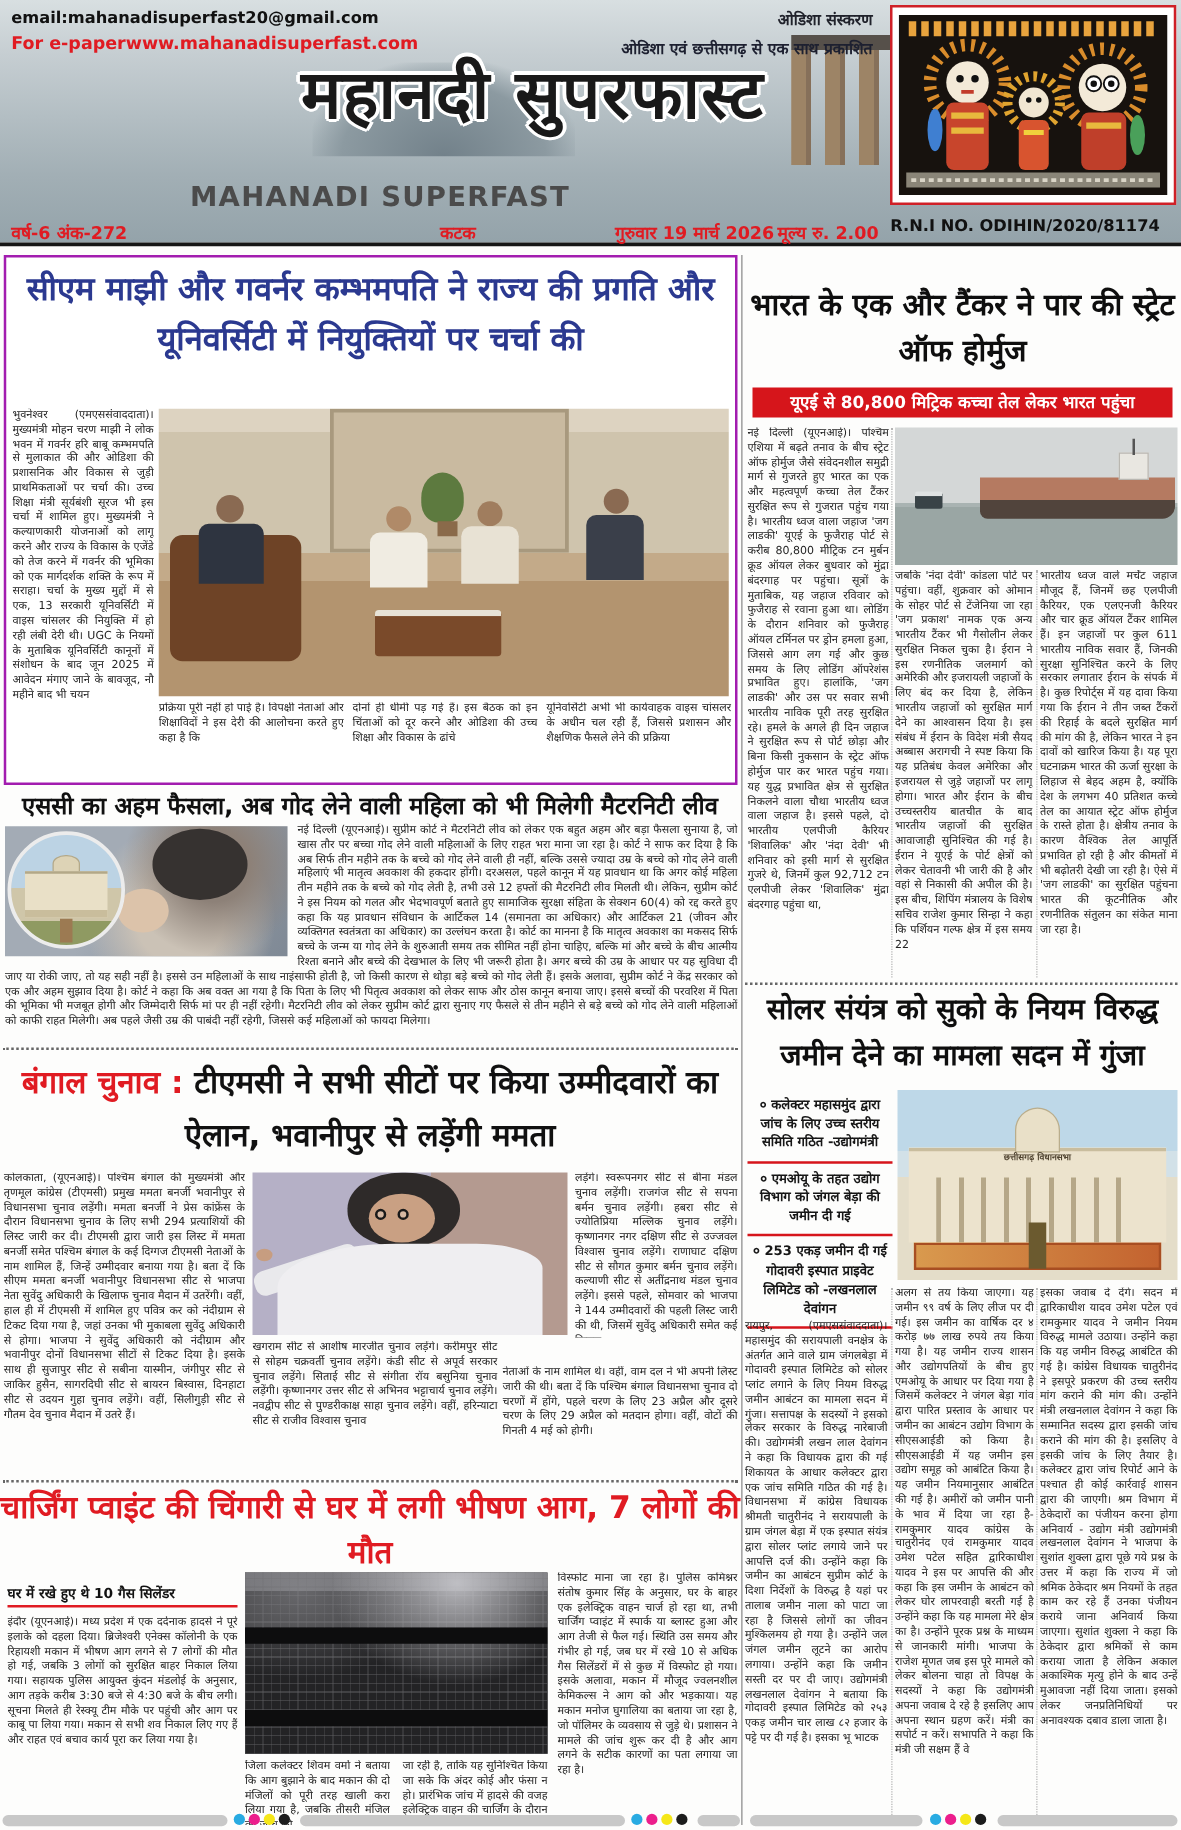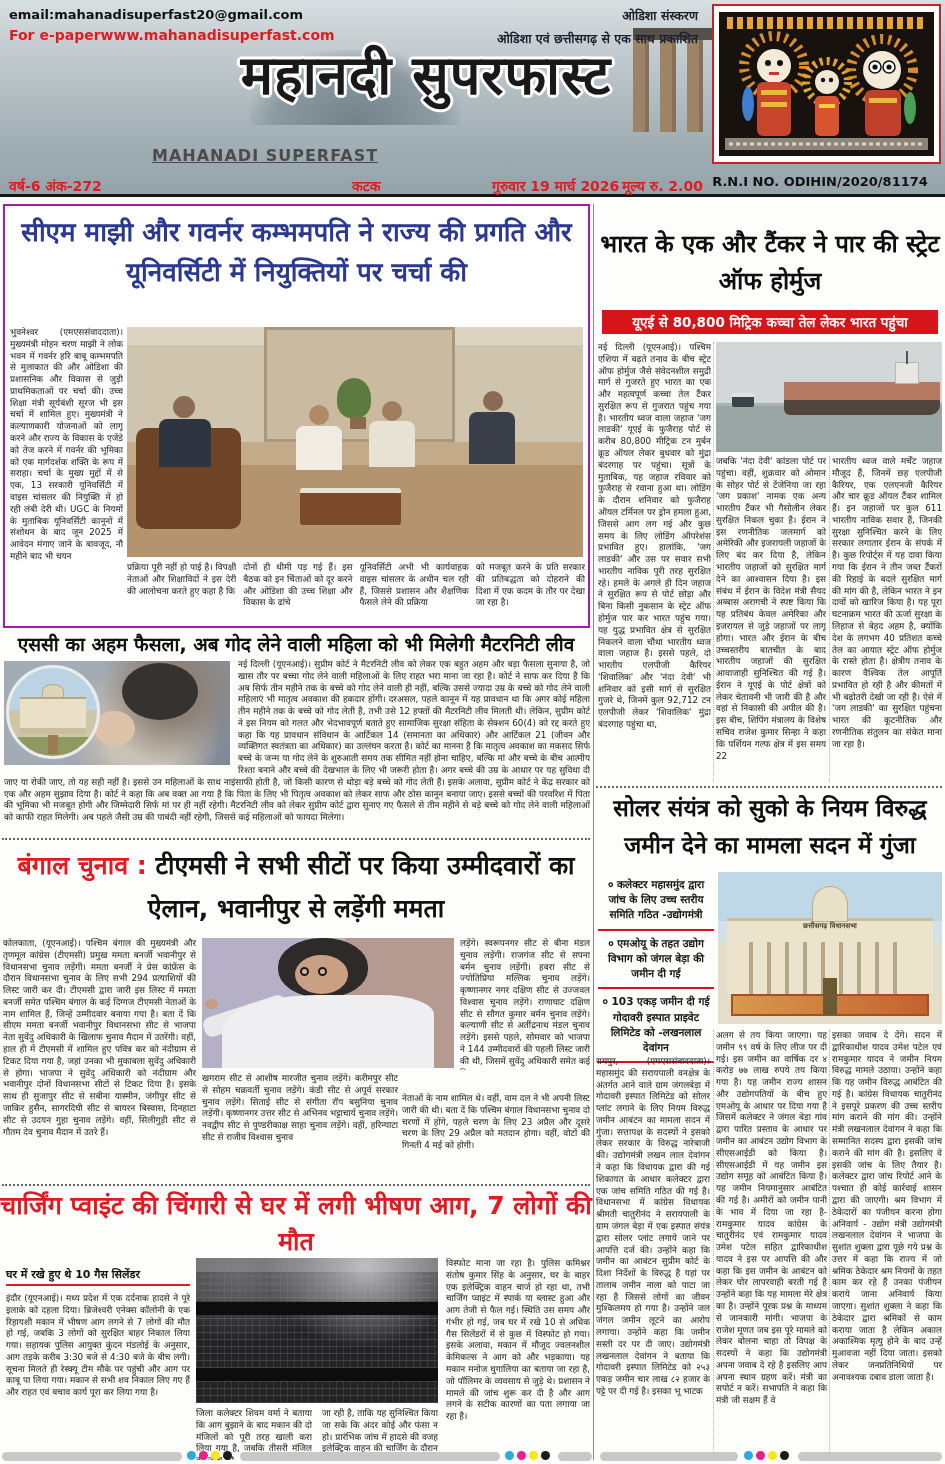--- a/index.html
+++ b/index.html
@@ -16,21 +16,21 @@
   .bridge-deck{position:absolute;left:633px;top:28px;width:82px;height:12px;background:#56504a;}
   .bridge-piers{position:absolute;left:633px;top:40px;width:82px;height:92px;
     background:repeating-linear-gradient(90deg,#9d8466 0 12px,#86705a 12px 16px,rgba(0,0,0,0) 16px 27px);}
   .hdr-email{position:absolute;left:9px;top:7px;font-size:13px;font-weight:bold;color:#111;}
   .hdr-epaper{position:absolute;left:9px;top:27px;font-size:14px;font-weight:bold;color:#e01b22;}
   .hdr-edition{position:absolute;left:610px;top:7px;width:88px;text-align:right;font-size:12.5px;font-weight:bold;color:#20222b;}
   .hdr-publine{position:absolute;left:440px;top:30px;width:258px;text-align:right;font-size:12.5px;font-weight:bold;color:#1d2030;}
   .masthead{position:absolute;left:140px;top:36px;width:572px;text-align:center;
     font-size:54px;font-weight:800;color:#191919;letter-spacing:1px;
     text-shadow:-2px -2px 0 #fff,2px -2px 0 #fff,-2px 2px 0 #fff,2px 2px 0 #fff,0 -3px 0 #fff,0 3px 0 #fff,-3px 0 0 #fff,3px 0 0 #fff;}
-  .masthead-en{position:absolute;left:152px;top:146px;font-size:16px;font-weight:bold;color:#4b4b4b;letter-spacing:1px;text-decoration:underline;}
+  .masthead-en{position:absolute;left:152px;top:146px;font-size:22px;font-weight:bold;color:#4b4b4b;letter-spacing:1px;}
   .deity-box{position:absolute;left:712px;top:4px;width:229px;height:160px;background:#fff;
     border:2px solid #cf2027;padding:5px;}
   .deity-box svg{width:100%;height:100%;display:block;}
   .hdr-rni{position:absolute;left:700px;top:174px;width:240px;text-align:center;font-size:13px;font-weight:bold;color:#111;}
   .dateline span{position:absolute;top:176px;font-size:14px;font-weight:bold;color:#e01b22;}
   .dl-issue{left:9px;} .dl-city{left:352px;} .dl-day{left:492px;} .dl-price{left:622px;}
 
   
   .btxt{font-size:8.8px;line-height:1.34;text-align:justify;overflow:hidden;color:#222;}
   .dotsep{position:absolute;border-top:2px dotted #666;}
@@ -218,21 +218,20 @@
       <div class="head-sh" style="left:56%;top:32%;width:20px;height:20px;background:#a07d5e;" data-name="person-head-shape"></div>
       <div class="body-sh" style="left:53%;top:41%;width:46px;height:46px;background:#e8e2d4;" data-name="person-body-shape"></div>
       <div class="head-sh" style="left:78%;top:28%;width:20px;height:20px;background:#8a6a52;" data-name="person-head-shape"></div>
       <div class="body-sh" style="left:75%;top:37%;width:46px;height:52px;background:#3a3f4a;" data-name="person-body-shape"></div>
       <div class="mt-table" data-name="table-shape"></div>
     </div>
     <div class="a1-caps" data-name="article-cm-caption-row">
       <div class="btxt" data-name="caption-column">प्रक्रिया पूरी नहीं हो पाई है। विपक्षी नेताओं और शिक्षाविदों ने इस देरी की आलोचना करते हुए कहा है कि</div>
       <div class="btxt" data-name="caption-column">दोनों ही धीमी पड़ गई हैं। इस बैठक को इन चिंताओं को दूर करने और ओडिशा की उच्च शिक्षा और विकास के ढांचे</div>
       <div class="btxt" data-name="caption-column">यूनिवर्सिटी अभी भी कार्यवाहक वाइस चांसलर के अधीन चल रही हैं, जिससे प्रशासन और शैक्षणिक फैसले लेने की प्रक्रिया</div>
-      <div class="btxt" data-name="caption-column">को मजबूत करने के प्रति सरकार की प्रतिबद्धता को दोहराने की दिशा में एक कदम के तौर पर देखा जा रहा है।</div>
     </div>
   </div>
 
   <div class="a2-head" data-name="article-maternity-headline">एससी का अहम फैसला, अब गोद लेने वाली महिला को भी मिलेगी मैटरनिटी लीव</div>
   <div class="a2-flow btxt" data-name="article-maternity-body">
     <div class="photo-maternity" data-name="maternity-photo">
       <div class="mat-hair" data-name="mother-hair-shape"></div>
       <div class="mat-baby" data-name="baby-face-shape"></div>
       <div class="sc-circle" data-name="supreme-court-inset-photo">
         <div class="sc-dome" data-name="court-dome-shape"></div>
@@ -289,21 +288,21 @@
   <div class="thinvr" style="left:829px;top:456px;height:326px;" data-name="column-rule"></div>
   <div class="t-col2 btxt" data-name="article-tanker-col2">जबकि 'नंदा देवी' कांडला पोर्ट पर पहुंचा। वहीं, शुक्रवार को ओमान के सोहर पोर्ट से टेंजेनिया जा रहा 'जग प्रकाश' नामक एक अन्य भारतीय टैंकर भी गैसोलीन लेकर सुरक्षित निकल चुका है। ईरान ने इस रणनीतिक जलमार्ग को अमेरिकी और इजरायली जहाजों के लिए बंद कर दिया है, लेकिन भारतीय जहाजों को सुरक्षित मार्ग देने का आश्वासन दिया है। इस संबंध में ईरान के विदेश मंत्री सैयद अब्बास अरागची ने स्पष्ट किया कि यह प्रतिबंध केवल अमेरिका और इजरायल से जुड़े जहाजों पर लागू होगा। भारत और ईरान के बीच उच्चस्तरीय बातचीत के बाद भारतीय जहाजों की सुरक्षित आवाजाही सुनिश्चित की गई है। ईरान ने यूएई के पोर्ट क्षेत्रों को लेकर चेतावनी भी जारी की है और वहां से निकासी की अपील की है। इस बीच, शिपिंग मंत्रालय के विशेष सचिव राजेश कुमार सिन्हा ने कहा कि पर्शियन गल्फ क्षेत्र में इस समय 22</div>
   <div class="t-col3 btxt" data-name="article-tanker-col3">भारतीय ध्वज वाले मर्चेंट जहाज मौजूद हैं, जिनमें छह एलपीजी कैरियर, एक एलएनजी कैरियर और चार क्रूड ऑयल टैंकर शामिल हैं। इन जहाजों पर कुल 611 भारतीय नाविक सवार हैं, जिनकी सुरक्षा सुनिश्चित करने के लिए सरकार लगातार ईरान के संपर्क में है। कुछ रिपोर्ट्स में यह दावा किया गया कि ईरान ने तीन जब्त टैंकरों की रिहाई के बदले सुरक्षित मार्ग की मांग की है, लेकिन भारत ने इन दावों को खारिज किया है। यह पूरा घटनाक्रम भारत की ऊर्जा सुरक्षा के लिहाज से बेहद अहम है, क्योंकि देश के लगभग 40 प्रतिशत कच्चे तेल का आयात स्ट्रेट ऑफ होर्मुज के रास्ते होता है। क्षेत्रीय तनाव के कारण वैश्विक तेल आपूर्ति प्रभावित हो रही है और कीमतों में भी बढ़ोतरी देखी जा रही है। ऐसे में 'जग लाडकी' का सुरक्षित पहुंचना भारत की कूटनीतिक और रणनीतिक संतुलन का संकेत माना जा रहा है।</div>
 
   <div class="dotsep" style="left:596px;top:786px;width:346px;" data-name="section-separator"></div>
 
   <div class="s-head" data-name="article-solar-headline">सोलर संयंत्र को सुको के नियम विरुद्ध जमीन देने का मामला सदन में गुंजा</div>
   <div class="s-bullets" data-name="article-solar-highlights">
     <div class="s-bullet" data-name="highlight-item"><span data-name="bullet-marker-icon">०</span> <span data-name="highlight-text">कलेक्टर महासमुंद द्वारा जांच के लिए उच्च स्तरीय समिति गठित -उद्योगमंत्री</span></div>
     <div class="s-bullet" data-name="highlight-item"><span data-name="bullet-marker-icon">०</span> <span data-name="highlight-text">एमओयू के तहत उद्योग विभाग को जंगल बेड़ा की जमीन दी गई</span></div>
-    <div class="s-bullet" data-name="highlight-item"><span data-name="bullet-marker-icon">०</span> <span data-name="highlight-text">103 एकड़ जमीन दी गई गोदावरी इस्पात प्राइवेट लिमिटेड को -लखनलाल देवांगन</span></div>
+    <div class="s-bullet" data-name="highlight-item"><span data-name="bullet-marker-icon">०</span> <span data-name="highlight-text">253 एकड़ जमीन दी गई गोदावरी इस्पात प्राइवेट लिमिटेड को -लखनलाल देवांगन</span></div>
   </div>
   <div class="photo-vidhan" data-name="vidhan-sabha-photo">
     <div class="vs-build" data-name="assembly-building-shape"></div>
     <div class="vs-dome" data-name="assembly-dome-shape"></div>
     <div class="vs-pillars" data-name="assembly-pillars-shape"></div>
     <div class="vs-label" data-name="assembly-name-text">छत्तीसगढ़ विधानसभा</div>
     <div class="vs-banner" data-name="assembly-banner-shape"></div>
     <div class="vs-statue" data-name="statue-shape"></div>
   </div>
   <div class="thinvr" style="left:713px;top:1030px;height:430px;" data-name="column-rule"></div>

